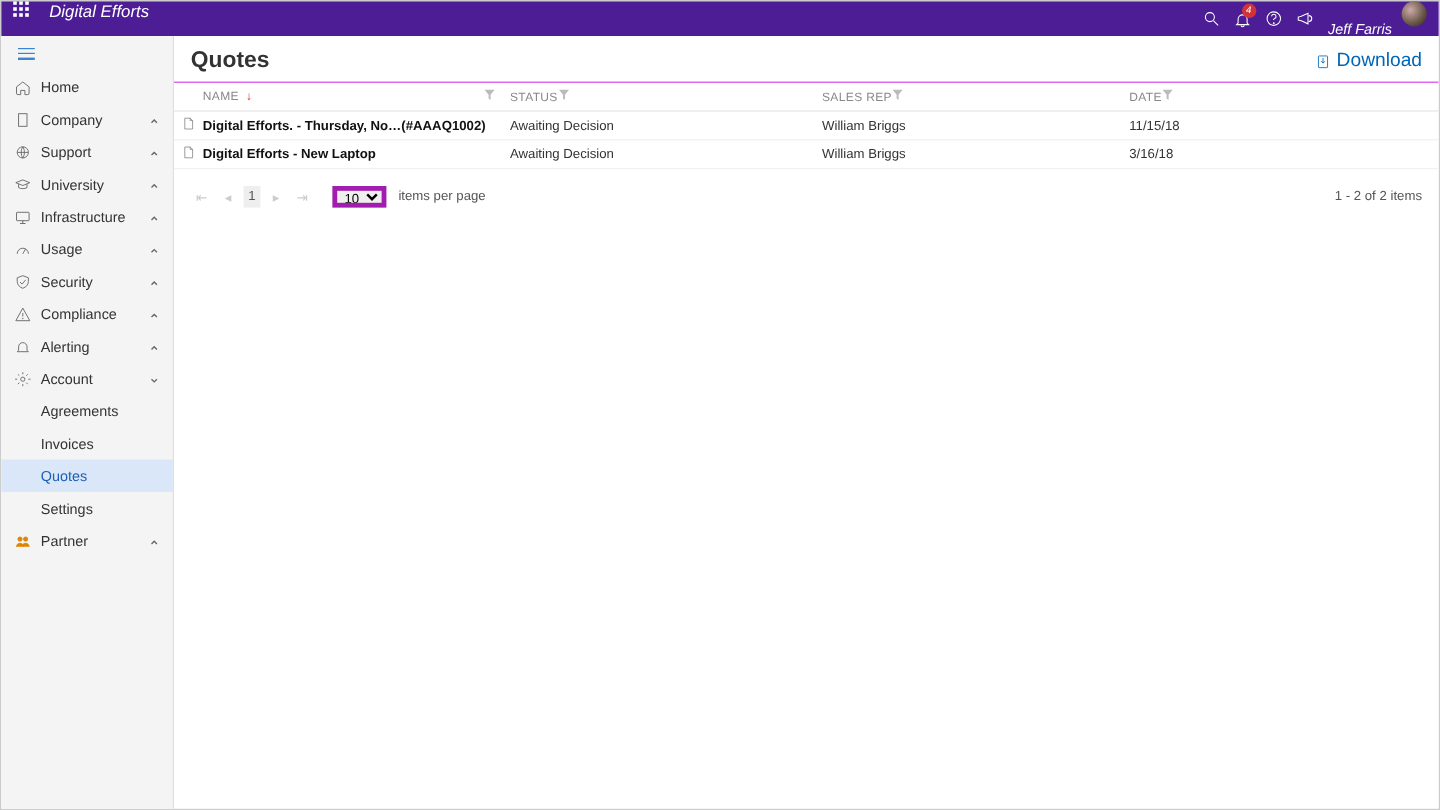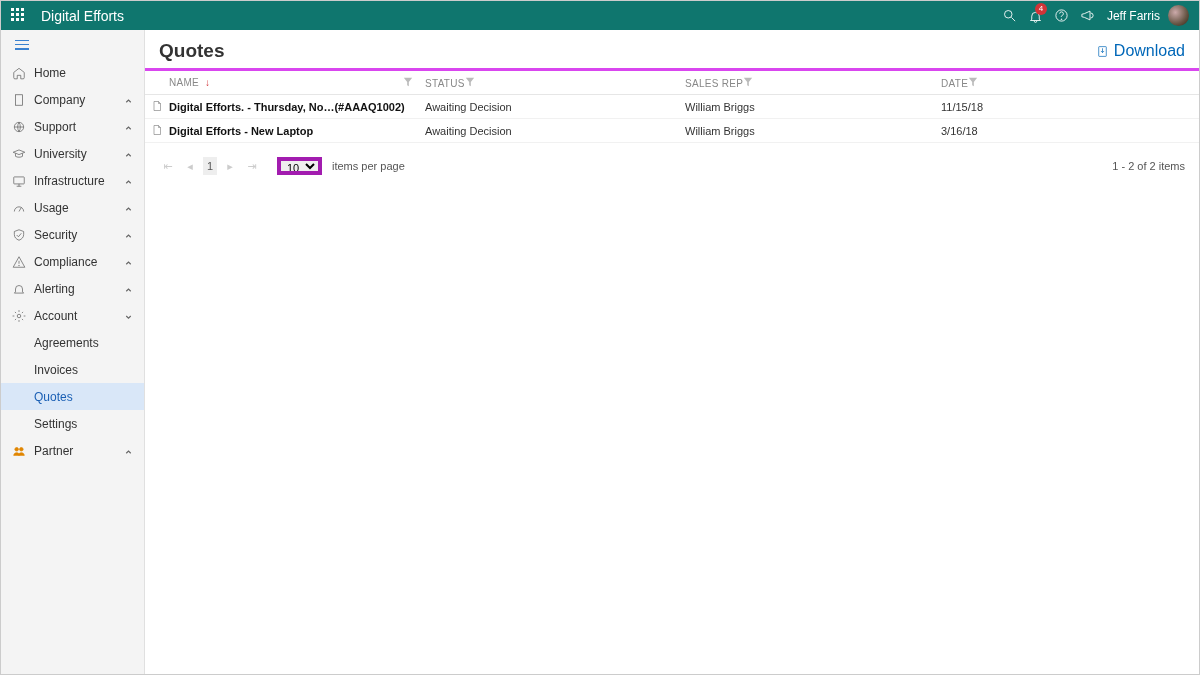--- a/index.html
+++ b/index.html
@@ -1,25 +1,25 @@
 <!DOCTYPE html>
 <html><head>
 <meta charset="utf-8">
 <style>
 * { box-sizing: border-box; margin: 0; padding: 0; }
 body { font-family: "Segoe UI", Arial, sans-serif; font-size: 12px; color: #333; background: #fff; width: 1200px; height: 675px; overflow: hidden; border: 1px solid #ccc; }
-.topbar { background: #0f766e; height: 29px; display: flex; align-items: center; color: #fff; padding: 0 10px; }
+.topbar { background: #4c1d95; height: 29px; display: flex; align-items: flex-start; color: #fff; padding: 0 10px; font-style: italic; }
 .topbar .apps { width: 16px; height: 16px; display: grid; grid-template-columns: repeat(3,3px); grid-template-rows: repeat(3,3px); gap: 2px; margin-right: 14px; cursor: pointer; }
 .topbar .apps span { background: #fff; }
 .topbar .title { font-size: 14px; font-weight: 400; }
 .topbar .spacer { flex: 1; }
 .topbar .ticon { width: 26px; display:flex; align-items:center; justify-content:center; cursor:pointer; position:relative; height:29px;}
 .topbar .ticon svg { width:15px; height:15px; stroke:#fff; fill:none; stroke-width:1.4;}
 .badge { position:absolute; top:2px; right:2px; background:#d13438; color:#fff; border-radius:7px; font-size:8px; min-width:12px; height:12px; line-height:12px; text-align:center; padding:0 2px;}
-.topbar .uname { font-size:12px; margin: 0 8px 0 6px; }
+.topbar .uname { font-size:12px; margin: 16px 8px 0 6px; }
 .avatar { width:21px; height:21px; border-radius:50%; background: radial-gradient(circle at 35% 35%, #caa 0%, #654 60%, #321 100%); }
 .shell { display:flex; height: calc(675px - 29px); }
 .sidebar { width: 144px; background:#f4f4f4; border-right:1px solid #e0e0e0; display:flex; flex-direction:column; }
 .hamburger-wrap { height:29px; display:flex; align-items:center; padding-left:14px; }
 .hamburger { width:14px; height:10px; display:flex; flex-direction:column; justify-content:space-between; cursor:pointer;}
 .hamburger span{ height:1.5px; background:#3b82d0; }
 .navitem { display:flex; align-items:center; height:27px; padding:0 10px; cursor:pointer; color:#333; }
 .navitem .nicon { width:15px; height:15px; margin-right:8px; display:flex; align-items:center; justify-content:center;}
 .navitem .nicon svg{ width:14px; height:14px; stroke:#666; fill:none; stroke-width:1.3;}
 .navitem.partner .nicon svg{ stroke:#e08500; fill:#e08500;}
@@ -27,21 +27,21 @@
 .navitem .chev{ width:10px;height:10px;}
 .navitem .chev svg{width:9px;height:9px;stroke:#666;fill:none;stroke-width:1.5;}
 .subitem{ display:flex; align-items:center; height:27px; padding-left:33px; font-size:12px; cursor:pointer; color:#333;}
 .subitem.active{ background:#d9e7f8; color:#1a5fb4;}
 .main{ flex:1; display:flex; flex-direction:column; overflow:hidden;}
 .mhead{ display:flex; align-items:center; padding: 10px 14px 6px 14px;}
 .mhead h1{ font-size:19px; font-weight:600;}
 .mhead .sp{flex:1;}
 .dlbtn{ display:flex; align-items:center; color:#0067b8; font-size:16px; cursor:pointer; gap:5px;}
 .dlbtn svg{width:13px;height:13px;stroke:#0067b8;fill:none;stroke-width:1.3;}
-.grid{ border-top:3px solid #d946ef; }
+.grid{ border-top:1px solid #d946ef; }
 .ghead{ display:flex; align-items:center; height:24px; border-bottom:1px solid #e6e6e6; color:#888; font-size:10px;}
 .grow{ display:flex; align-items:center; height:24px; border-bottom:1px solid #f1f1f1; font-size:11px;}
 .c-doc{width:24px; display:flex; justify-content:center;}
 .c-doc svg{width:12px;height:12px;stroke:#777;fill:none;stroke-width:1.2;}
 .c-name{width:256px; display:flex; align-items:center;}
 .c-status{width:260px;}
 .c-rep{width:256px;}
 .c-date{flex:1;}
 .ghead .lbl{letter-spacing:0.3px;}
 .sortarr{color:#d13438; margin-left:6px; font-size:10px;}

